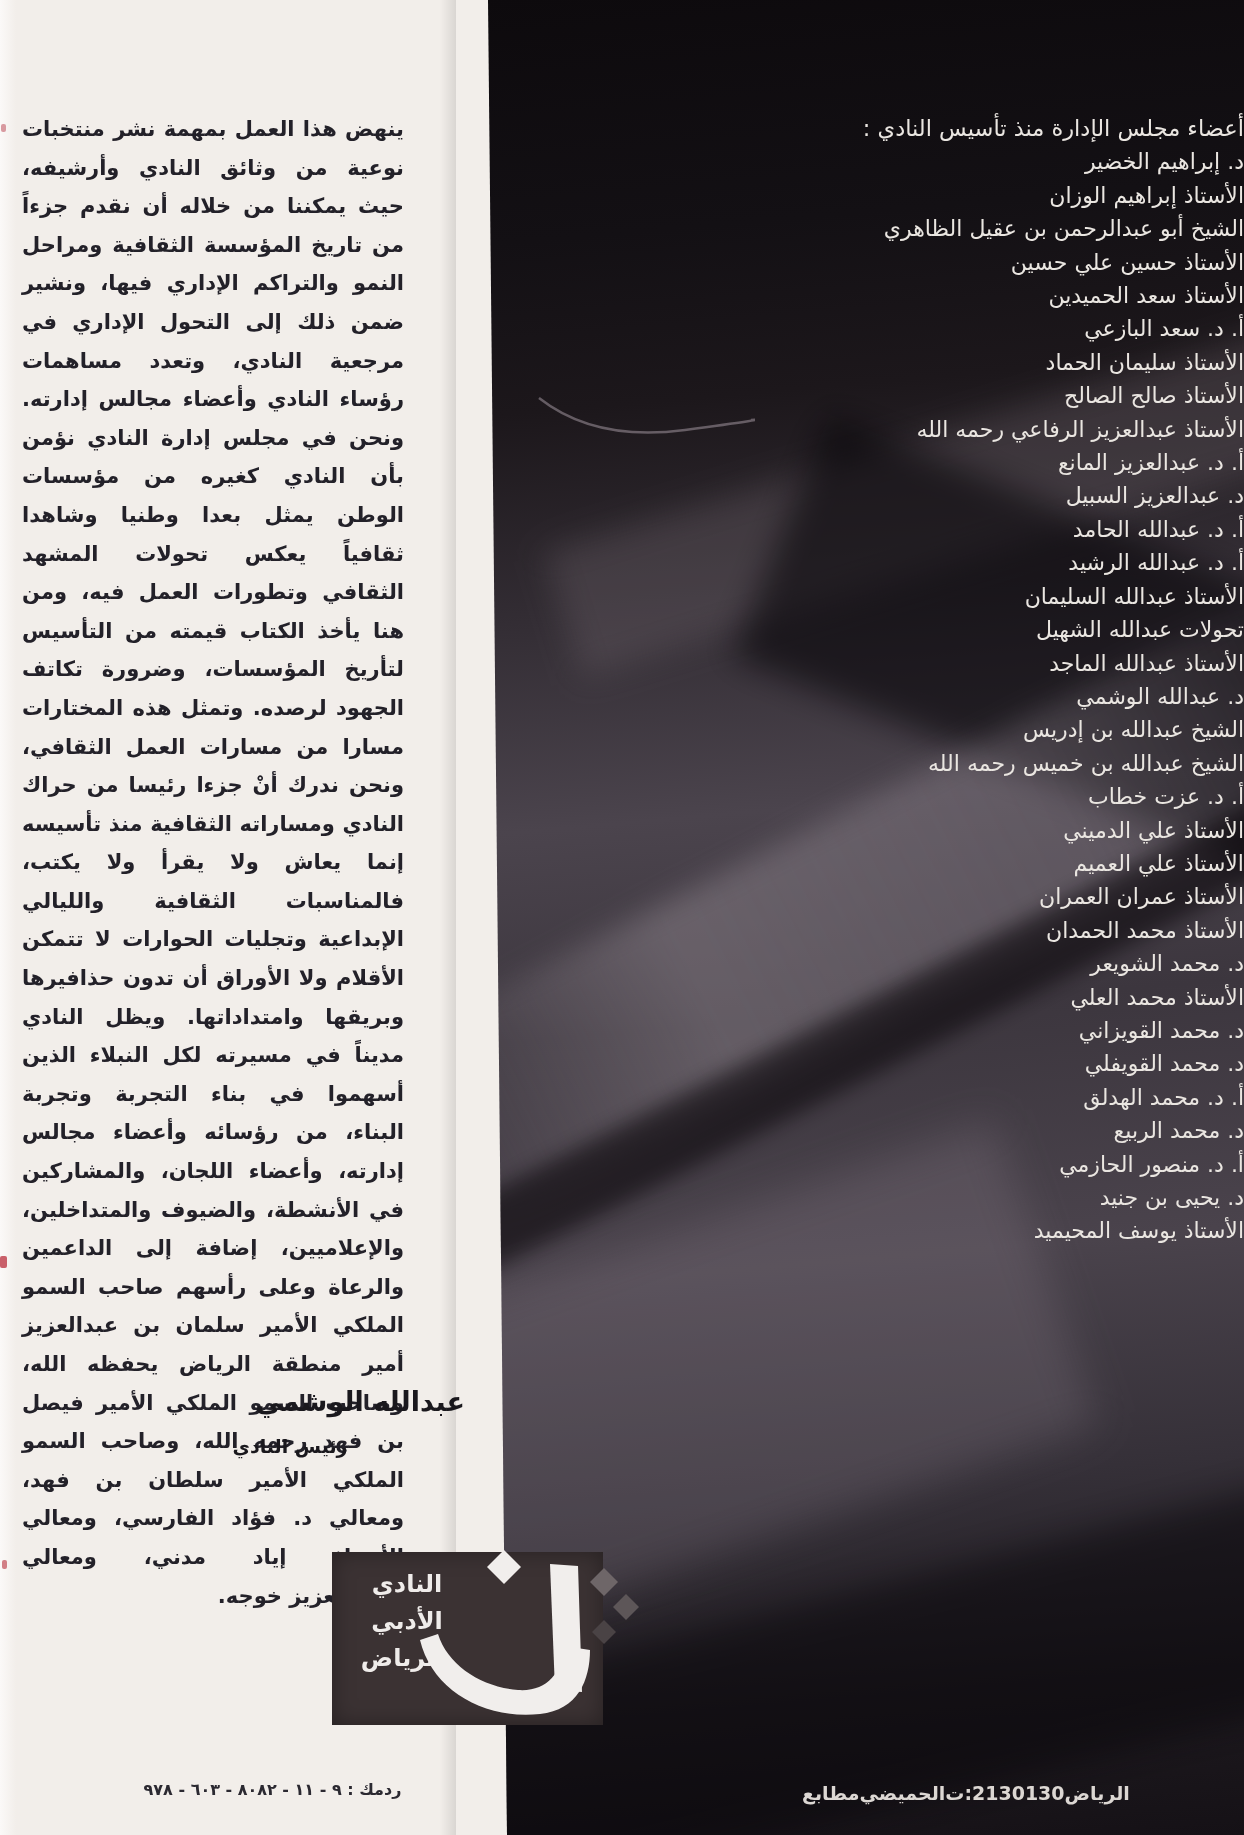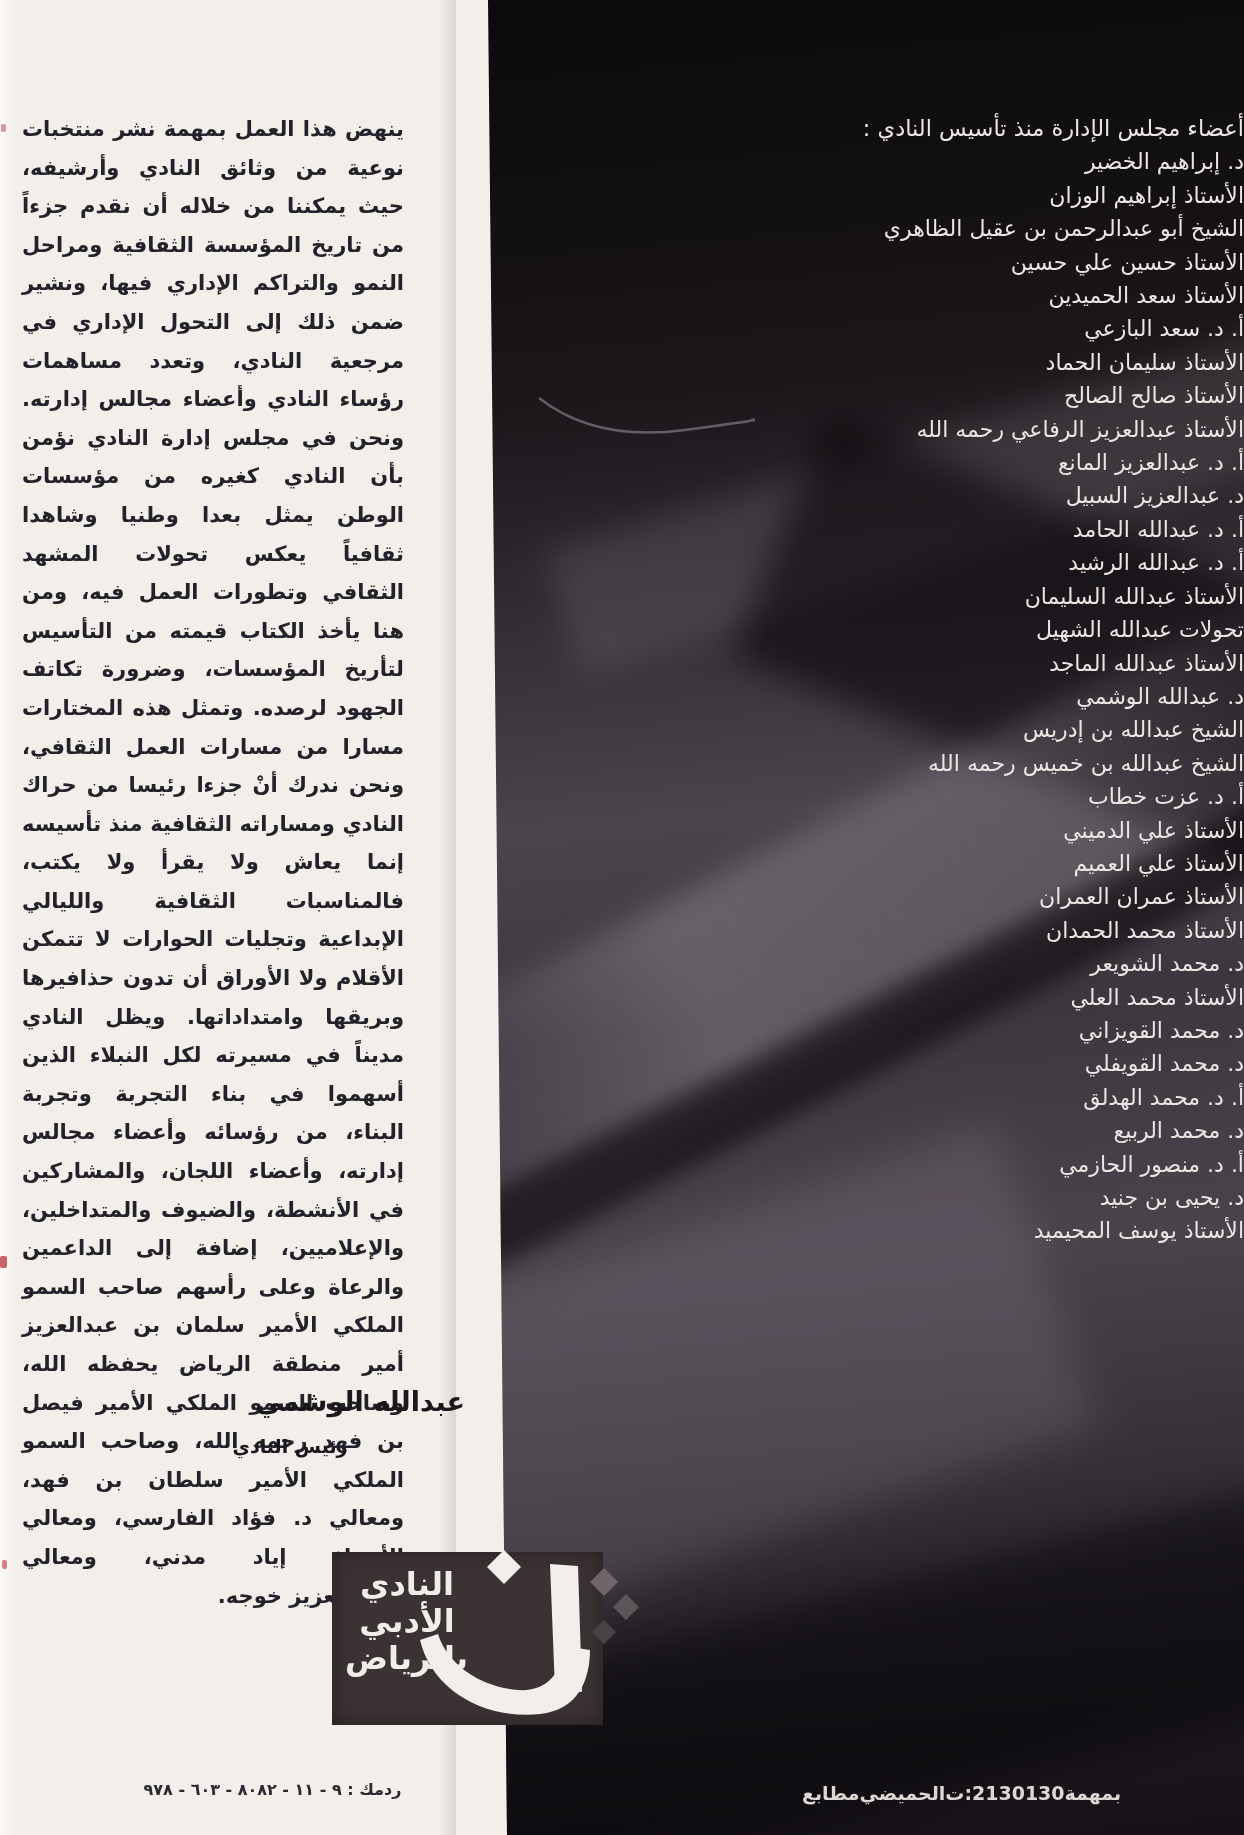--- a/index.html
+++ b/index.html
@@ -60,21 +60,21 @@
   .signature .sig-title { font-size:19px; margin-top:18px; }
   
   .logo-square {
     position:absolute; left:332px; top:1552px; width:271px; height:173px;
     background:#3b3233; z-index:4;
     box-shadow:inset 0 0 22px rgba(0,0,0,.35);
   }
   .logo-text {
     position:absolute; left:14px; top:14px; width:122px;
     direction:rtl; text-align:center;
-    color:#efecea; font-weight:700; font-size:32px; line-height:37px;
+    color:#efecea; font-weight:700; font-size:24px; line-height:37px;
   }
   .logo-mark { position:absolute; left:392px; top:1540px; z-index:5; }
   
   .isbn {
     position:absolute; left:90px; top:1780px; width:365px;
     direction:rtl; text-align:center;
     color:#2b2931; font-weight:700; font-size:16px; letter-spacing:1px;
   }
   .printer {
     position:absolute; left:802px; top:1782px; z-index:3;
@@ -171,20 +171,20 @@
     <path d="M 234 54 L 247 67 L 234 80 L 221 67 Z" fill="#5d5658"></path>
     <path d="M 212 80 L 224 92 L 212 104 L 200 92 Z" fill="#4a4345"></path>
   </svg>
 
   <div class="isbn">ردمك : ٩ - ١١ - ٨٠٨٢ - ٦٠٣ - ٩٧٨</div>
   <div class="printer">
       <span>مطابع</span>
       <span>الحميضي</span>
       <span>ت:</span>
       <span>2130130</span>
-      <span>بمهمة</span>
+      <span>الرياض</span>
     </div>
 
   <div class="edge-strip"></div>
   <div class="edge-mark m1"></div>
   <div class="edge-mark m2"></div>
   <div class="edge-mark m3"></div>
 </div>
 
 </body></html>

